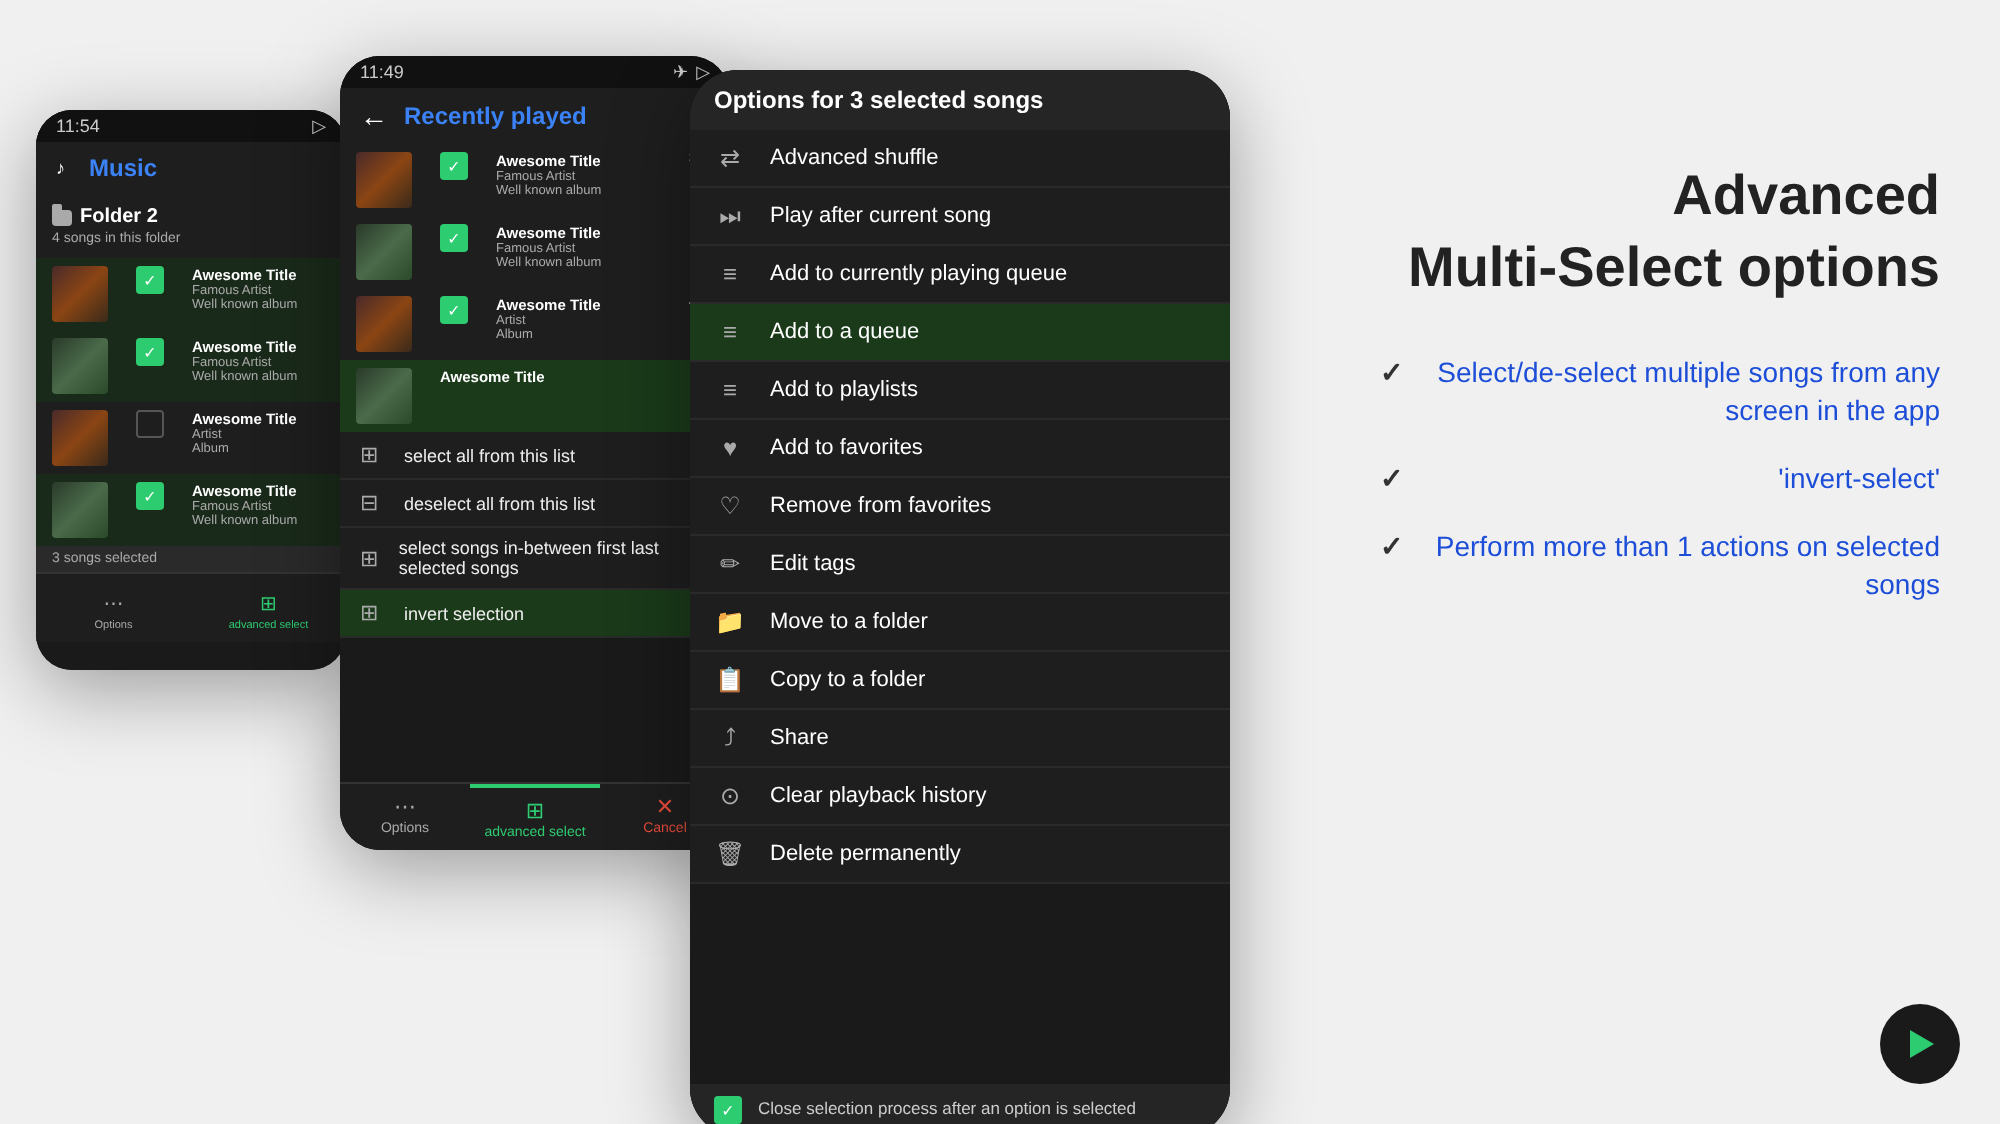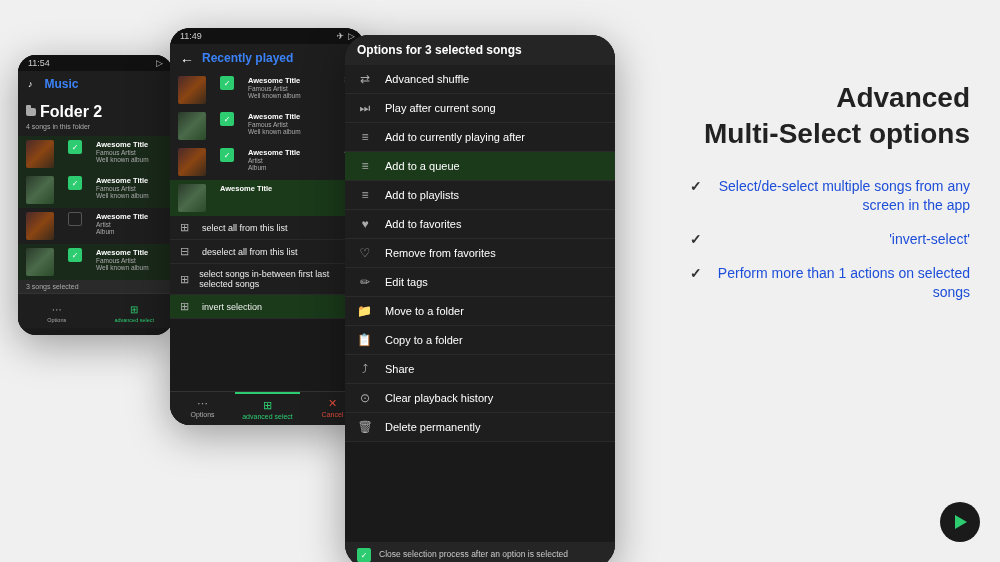--- a/index.html
+++ b/index.html
@@ -207,21 +207,21 @@
     .p1-content {
       background: #1a1a1a;
       height: 100%;
     }
     .p1-folder-header {
       padding: 6px 8px;
       background: #1e1e1e;
     }
     .p1-folder-header .folder-name {
       color: #fff;
-      font-size: 16px;
+      font-size: 10px;
       font-weight: 600;
     }
     .p1-folder-header .folder-sub {
       color: #aaa;
       font-size: 7px;
     }
     .selected-bar {
       background: #2a2a2a;
       padding: 3px 8px;
       color: #aaa;
@@ -583,21 +583,21 @@
       <div class="menu-item">
         <span class="menu-icon">⇄</span>
         <span class="menu-label">Advanced shuffle</span>
       </div>
       <div class="menu-item">
         <span class="menu-icon">⏭</span>
         <span class="menu-label">Play after current song</span>
       </div>
       <div class="menu-item">
         <span class="menu-icon">≡</span>
-        <span class="menu-label">Add to currently playing after</span>
+        <span class="menu-label">Add to currently playing queue</span>
       </div>
       <div class="menu-item highlighted">
         <span class="menu-icon">≡</span>
         <span class="menu-label">Add to a queue</span>
       </div>
       <div class="menu-item">
         <span class="menu-icon">≡</span>
         <span class="menu-label">Add to playlists</span>
       </div>
       <div class="menu-item">

